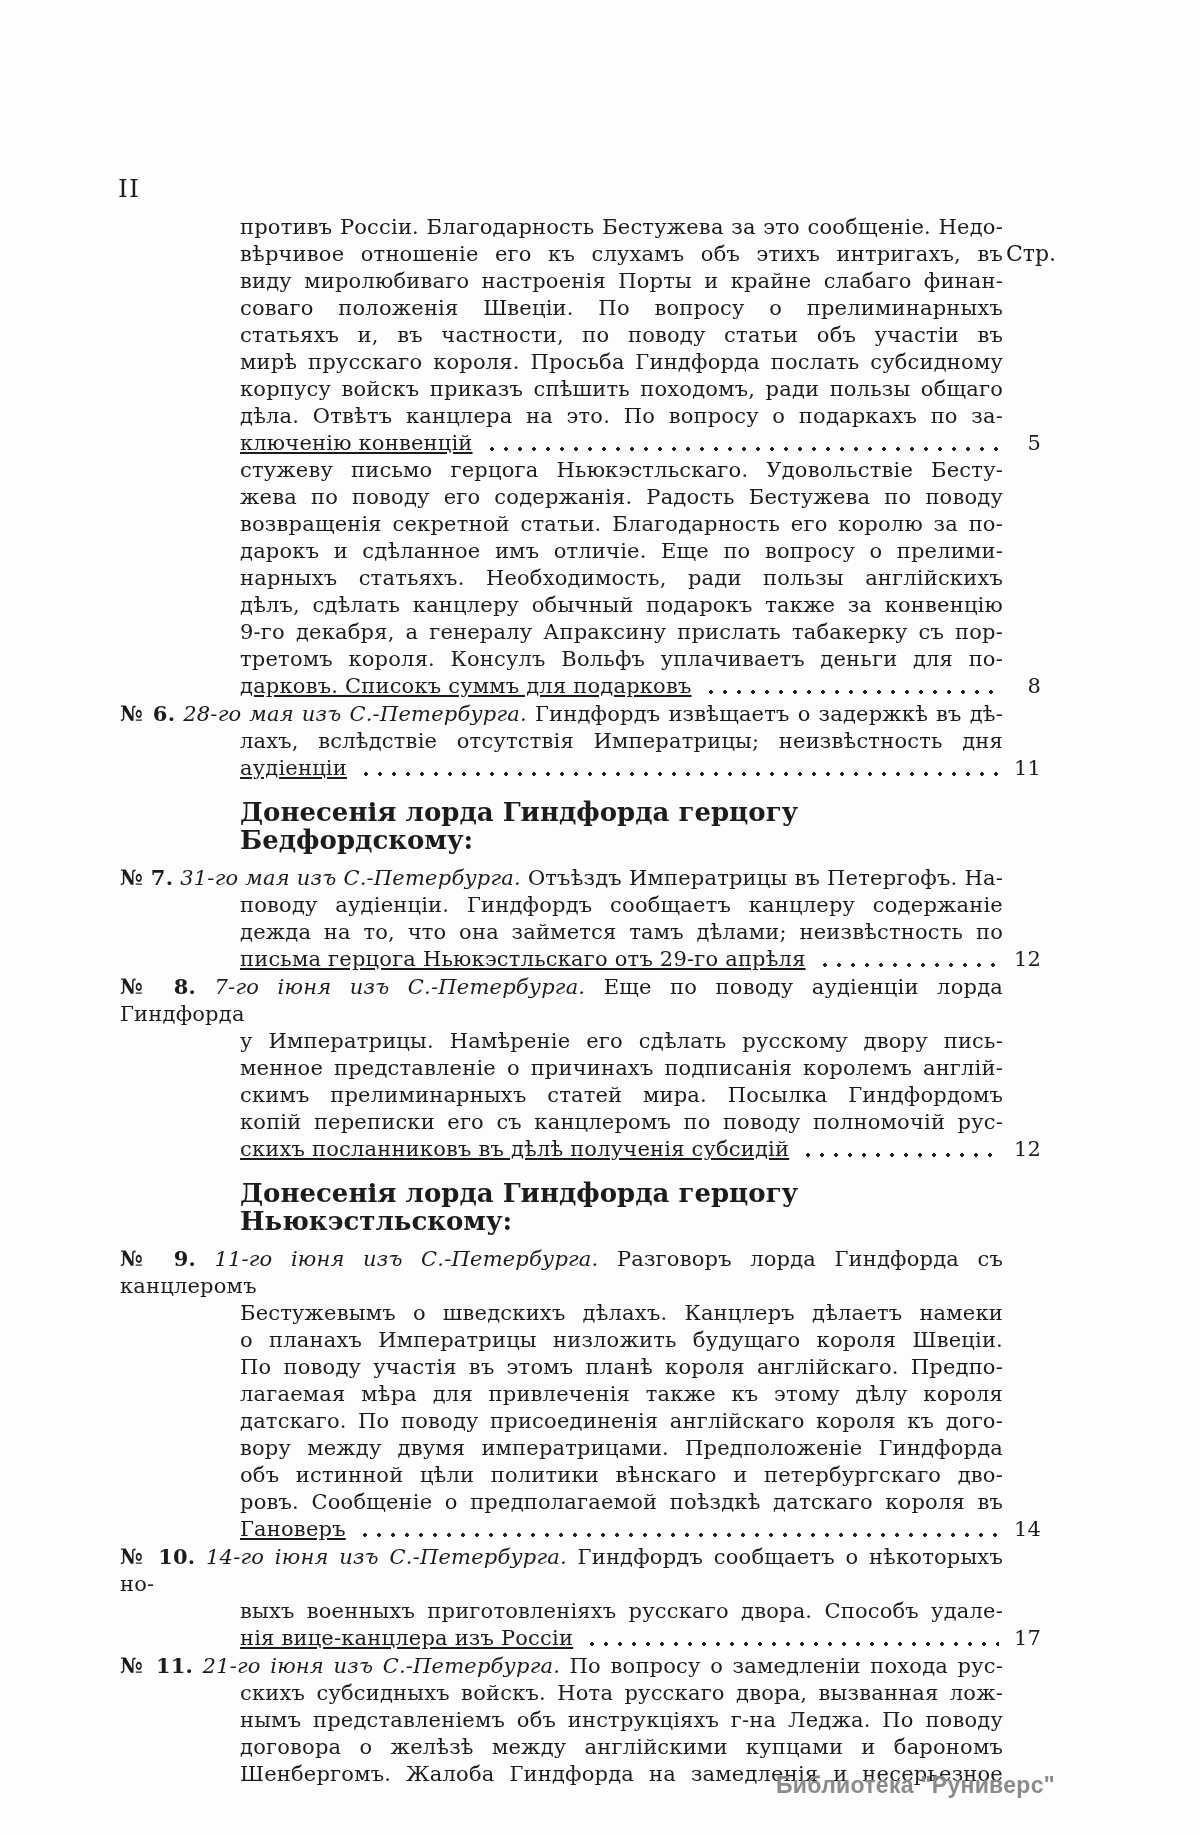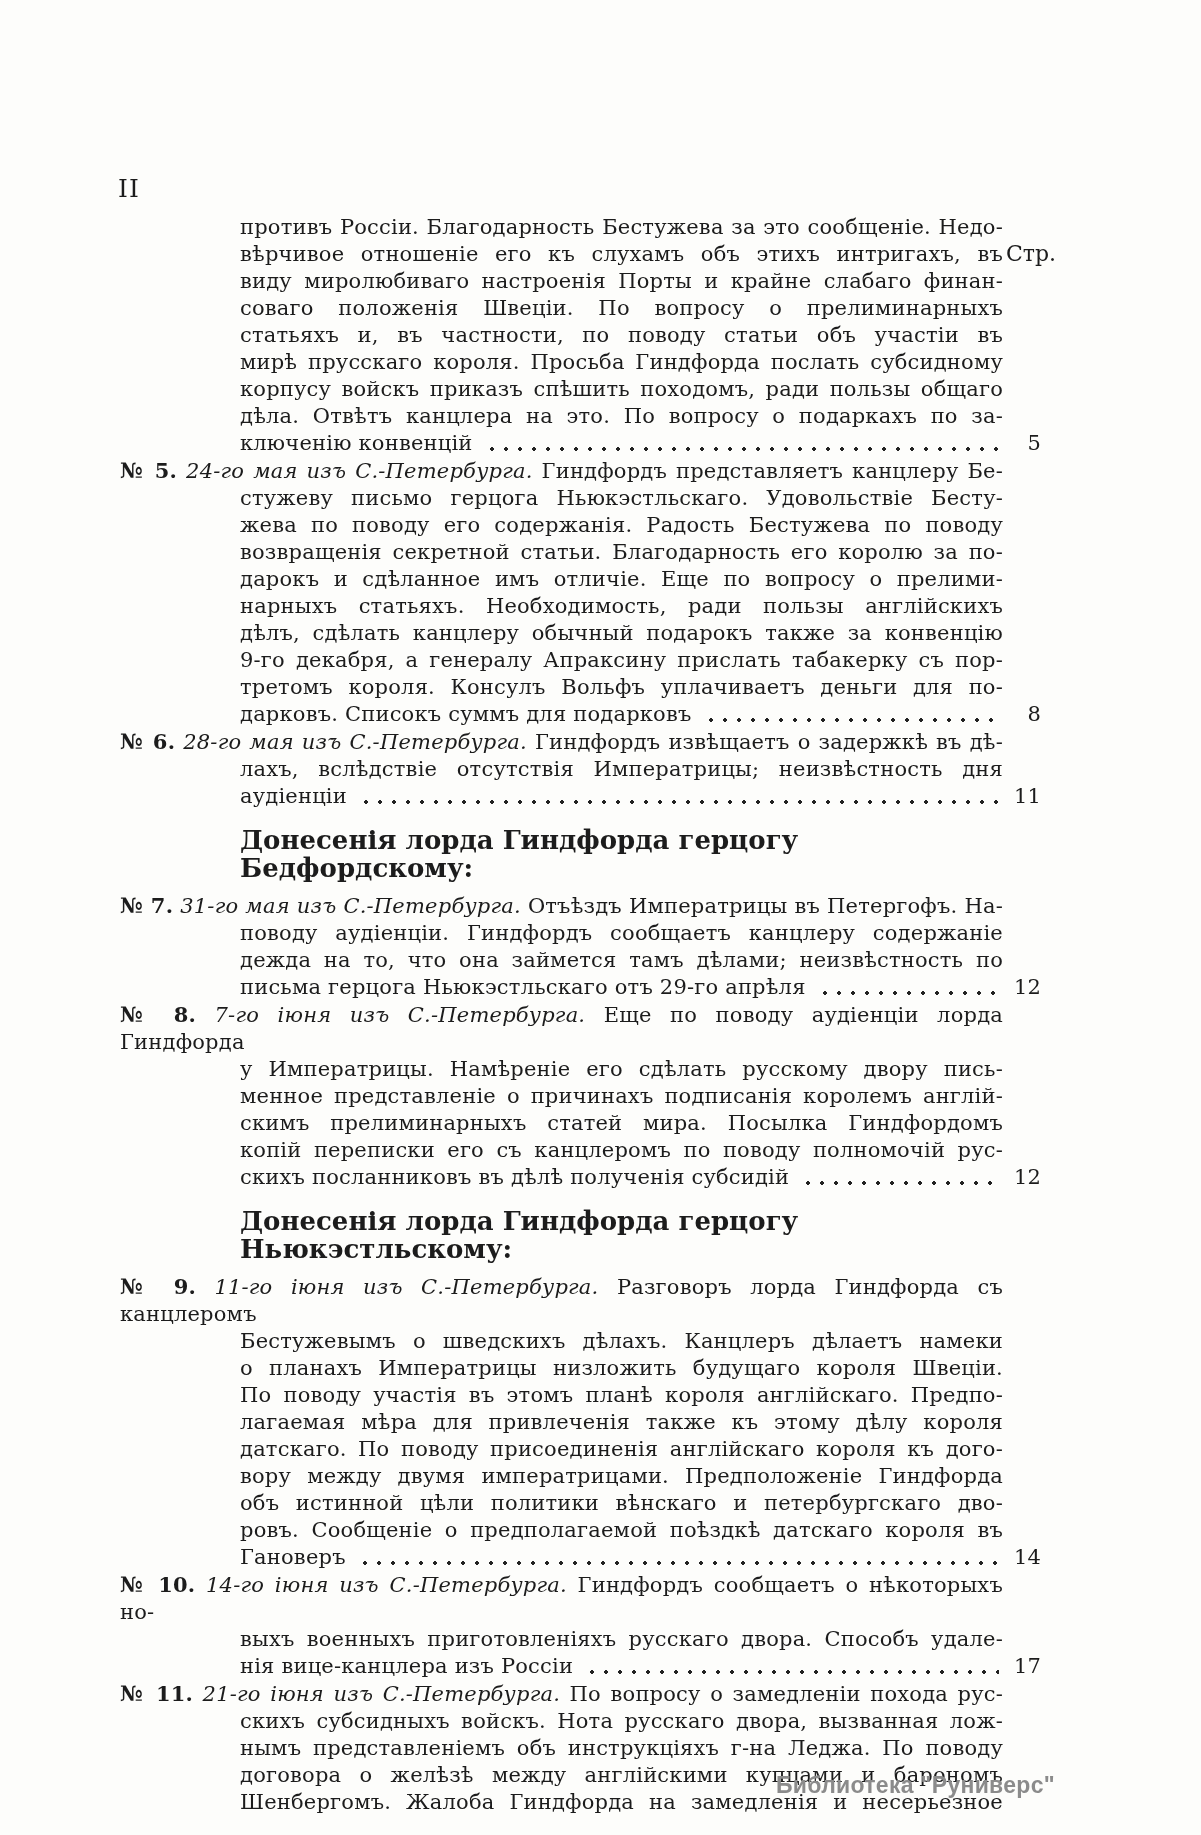--- a/index.html
+++ b/index.html
@@ -44,20 +44,21 @@
   .intro { margin-left: 240px; width: 763px; position: relative; }
   .entry { margin-left: 120px; width: 883px; position: relative; }
   .entry .mid .line, .entry .last-line { padding-left: 120px; }
   .num  { font-weight: bold; }
   .date { font-style: italic; }
   .last-line {
     display: flex;
     align-items: flex-end;
     position: relative;
     text-align-last: auto;
+    text-decoration: underline;
   }
   .tail { white-space: nowrap; font-size: 21px; line-height: 27px; letter-spacing: 0.2px; }
   .dots {
     flex: 1 1 auto;
     height: 27px;
     margin-left: 12px;
     margin-right: 4px;
     background-image: radial-gradient(circle, #222 1.7px, rgba(0,0,0,0) 2.1px);
     background-size: 14px 14px;
     background-repeat: repeat-x;
@@ -111,25 +112,20 @@
           <div class="line">дѣла. Отвѣтъ канцлера на это. По вопросу о подаркахъ по за-</div>
         </div>
       <div class="line last-line">
         <span class="tail">ключенію конвенцій</span>
         <span class="dots"></span>
         <span class="pg">5</span>
       </div>
     </div>
 
     <div class="entry">
-      <div class="line first-line">
-        <span class="num">№ 5.</span>
-        <span class="date">24-го мая изъ С.-Петербурга.</span>
-        <span class="rest">Гиндфордъ представляетъ канцлеру Бе-</span>
-      </div>
       <div class="mid">
           <div class="line">стужеву письмо герцога Ньюкэстльскаго. Удовольствіе Бесту-</div>
           <div class="line">жева по поводу его содержанія. Радость Бестужева по поводу</div>
           <div class="line">возвращенія секретной статьи. Благодарность его королю за по-</div>
           <div class="line">дарокъ и сдѣланное имъ отличіе. Еще по вопросу о прелими-</div>
           <div class="line">нарныхъ статьяхъ. Необходимость, ради пользы англійскихъ</div>
           <div class="line">дѣлъ, сдѣлать канцлеру обычный подарокъ также за конвенцію</div>
           <div class="line">9-го декабря, а генералу Апраксину прислать табакерку съ пор-</div>
           <div class="line">третомъ короля. Консулъ Вольфъ уплачиваетъ деньги для по-</div>
         </div>

